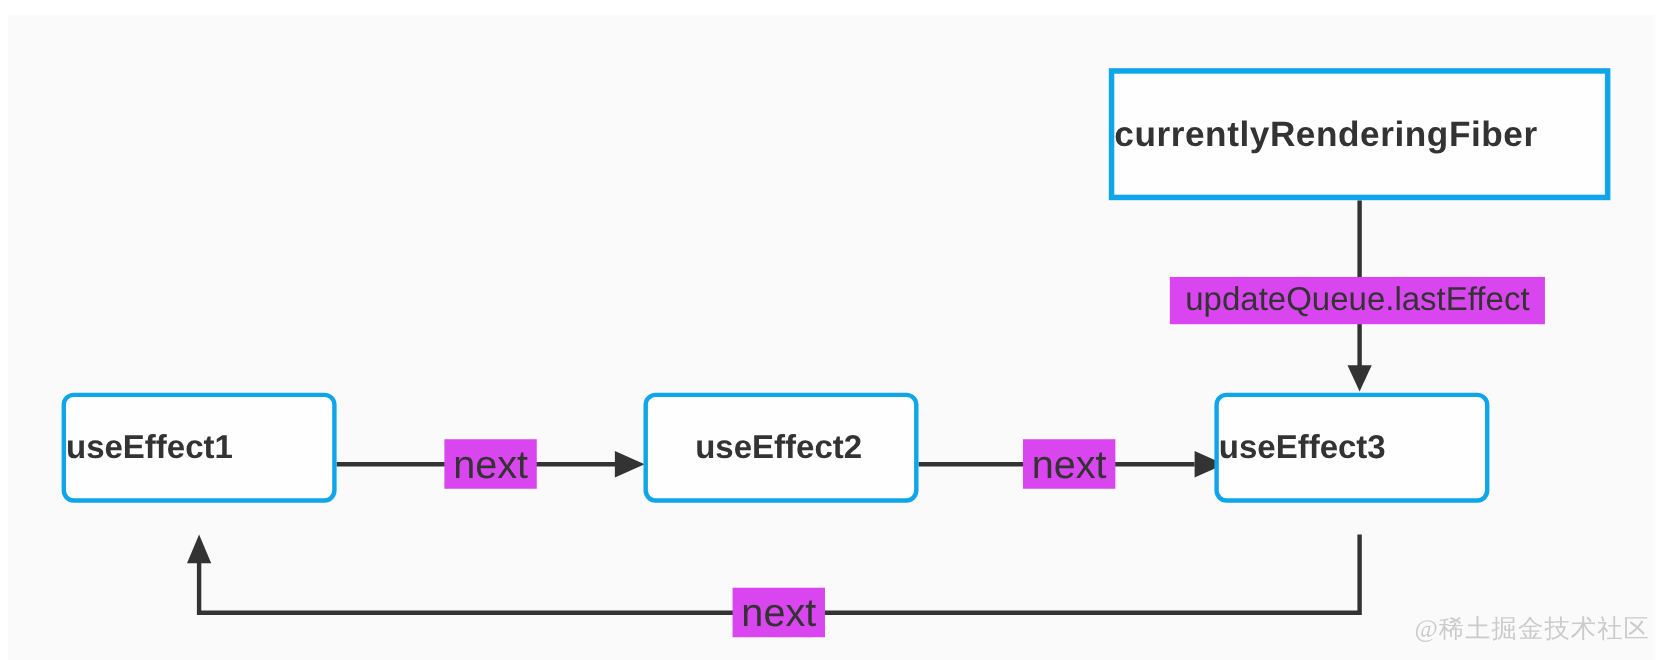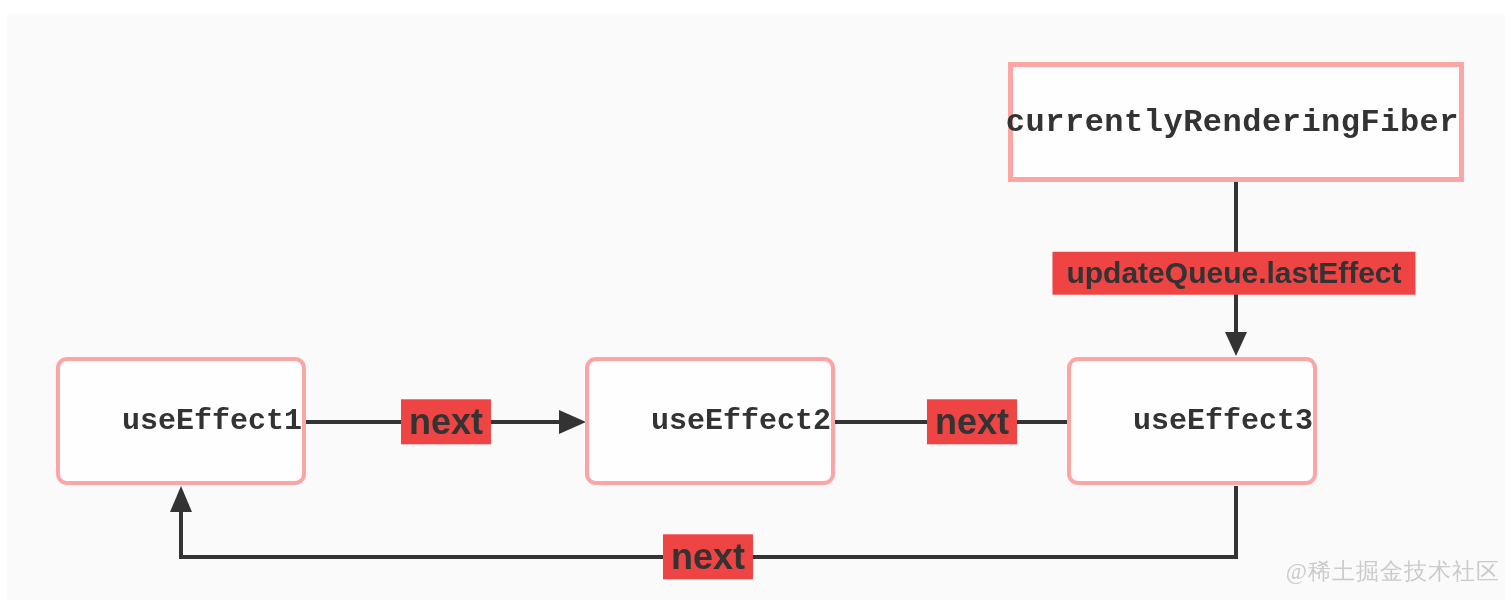--- a/index.html
+++ b/index.html
@@ -18,49 +18,48 @@
     position: absolute;
     left: 0; top: 0; width: 1512px; height: 600px;
   }
   svg.edges {
     position: absolute; left: 0; top: 0;
     width: 1512px; height: 600px;
     pointer-events: none;
   }
   .node {
     position: absolute;
-    display: flex; align-items: center; justify-content: flex-end;
+    display: flex; align-items: center; justify-content: flex-start;
     background: #fefefe;
-    border: 4px solid #fca5a5;
+    border: 4px solid #0ea5e9;
     color: #333333;
     font-weight: bold;
     text-align: center;
-    font-family: Liberation Mono, monospace;
   }
   .node.rect {
     left: 1008px; top: 62px; width: 456px; height: 120px;
     border-width: 5px;
     font-size: 32px;
     border-radius: 0;
     letter-spacing: 0.5px;
   }
   .node.rounded {
-    top: 357px; width: 250px; height: 128px;
+    top: 357px; width: 250px; height: 100px;
     border-radius: 11px;
     font-size: 30px;
   }
   .node.e1 { left: 56px; }
   .node.e2 { left: 585px; padding-left: 43px; }
-  .node.e3 { left: 1067px; padding-left: 32px; }
+  .node.e3 { left: 1104px; }
   .edge-label {
     position: absolute;
     transform: translate(-50%, -50%);
-    background: #ef4444;
+    background: #d946ef;
     color: #333333;
-    font-weight: bold;
+    font-weight: normal;
     white-space: nowrap;
     padding: 2px 8px;
     line-height: 1.15;
   }
   .edge-label.small { font-size: 36px; }
   .edge-label.big { font-size: 30px; padding: 4px 14px; }
   .lbl-next1 { left: 446px; top: 422px; }
   .lbl-next2 { left: 972px; top: 422px; }
   .lbl-next3 { left: 708px; top: 557px; }
   .lbl-lasteffect { left: 1234px; top: 273px; }

